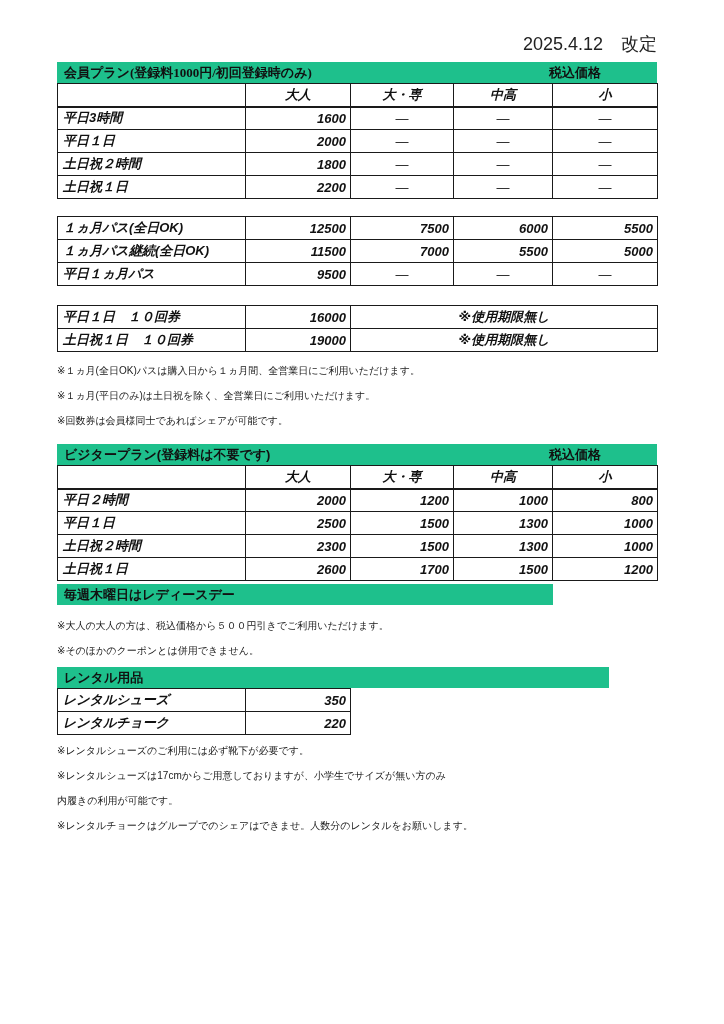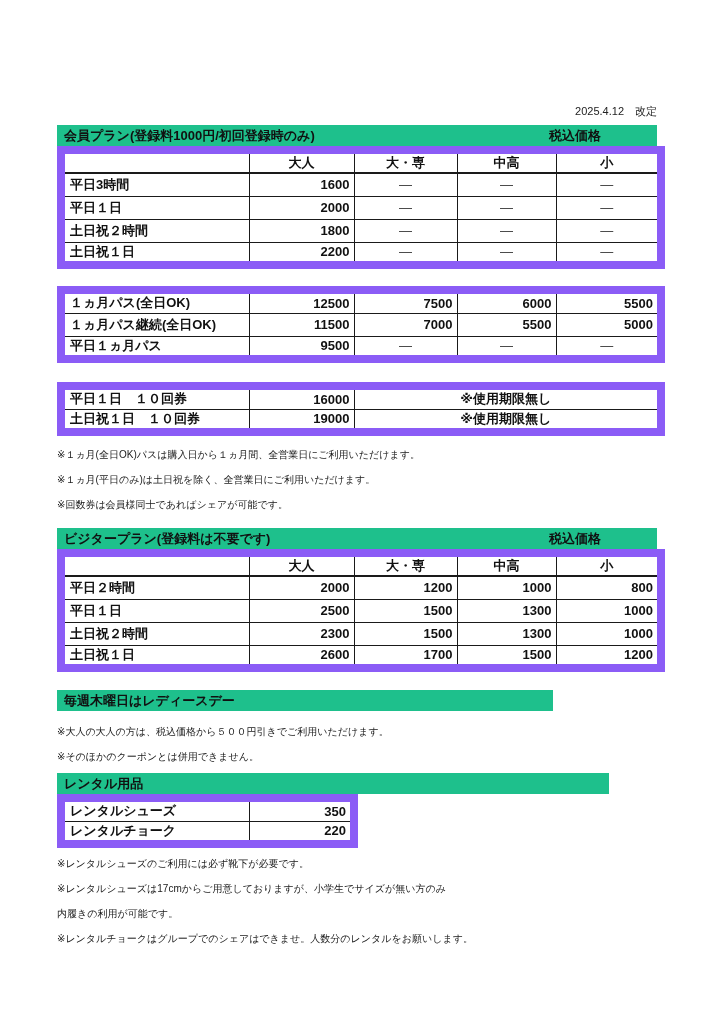--- a/index.html
+++ b/index.html
@@ -5,49 +5,50 @@
   html, body { margin: 0; padding: 0; }
   body {
     width: 724px; height: 1024px;
     background: #ffffff;
     font-family: "Liberation Sans", "DejaVu Sans", sans-serif;
     color: #111;
   }
   .content { margin-left: 57px; width: 600px; }
 
   .date-note {
-    margin-top: 104px;
+    margin-top: 32px;
     width: 600px;
     text-align: right;
-    font-size: 11px;
+    font-size: 18px;
     color: #222;
     padding-right: 2px;
   }
 
   .bar {
     height: 21px;
     display: flex;
     align-items: center;
     justify-content: space-between;
     font-weight: bold;
     font-size: 13px;
     padding-left: 7px;
     box-sizing: border-box;
     color: #111;
   }
   .bar .price-label { padding-right: 56px; font-weight: bold; }
-  .bar-member { width: 600px; margin-top: 6px; }
+  .bar-member { width: 600px; margin-top: 6px; font-family: Liberation Serif, serif; }
   .bar-visitor { width: 600px; margin-top: 15px; }
-  .bar-ladies  { width: 496px; margin-top: 18px; }
+  .bar-ladies  { width: 496px; margin-top: 3px; }
   .bar-rental  { width: 552px; margin-top: 2px; }
 
   table {
     border-collapse: collapse;
     table-layout: fixed;
-    border: 8px solid #8b5cf6;
+    border: 1px solid #8b5cf6;
+    font-style: italic;
   }
   .tbl { width: 600px; }
   .tbl-rental { width: 293px; }
   td, th {
     border: 1px solid #1a1a1a;
     height: 23px;
     box-sizing: border-box;
     font-size: 13px;
     padding: 0;
     overflow: hidden;

